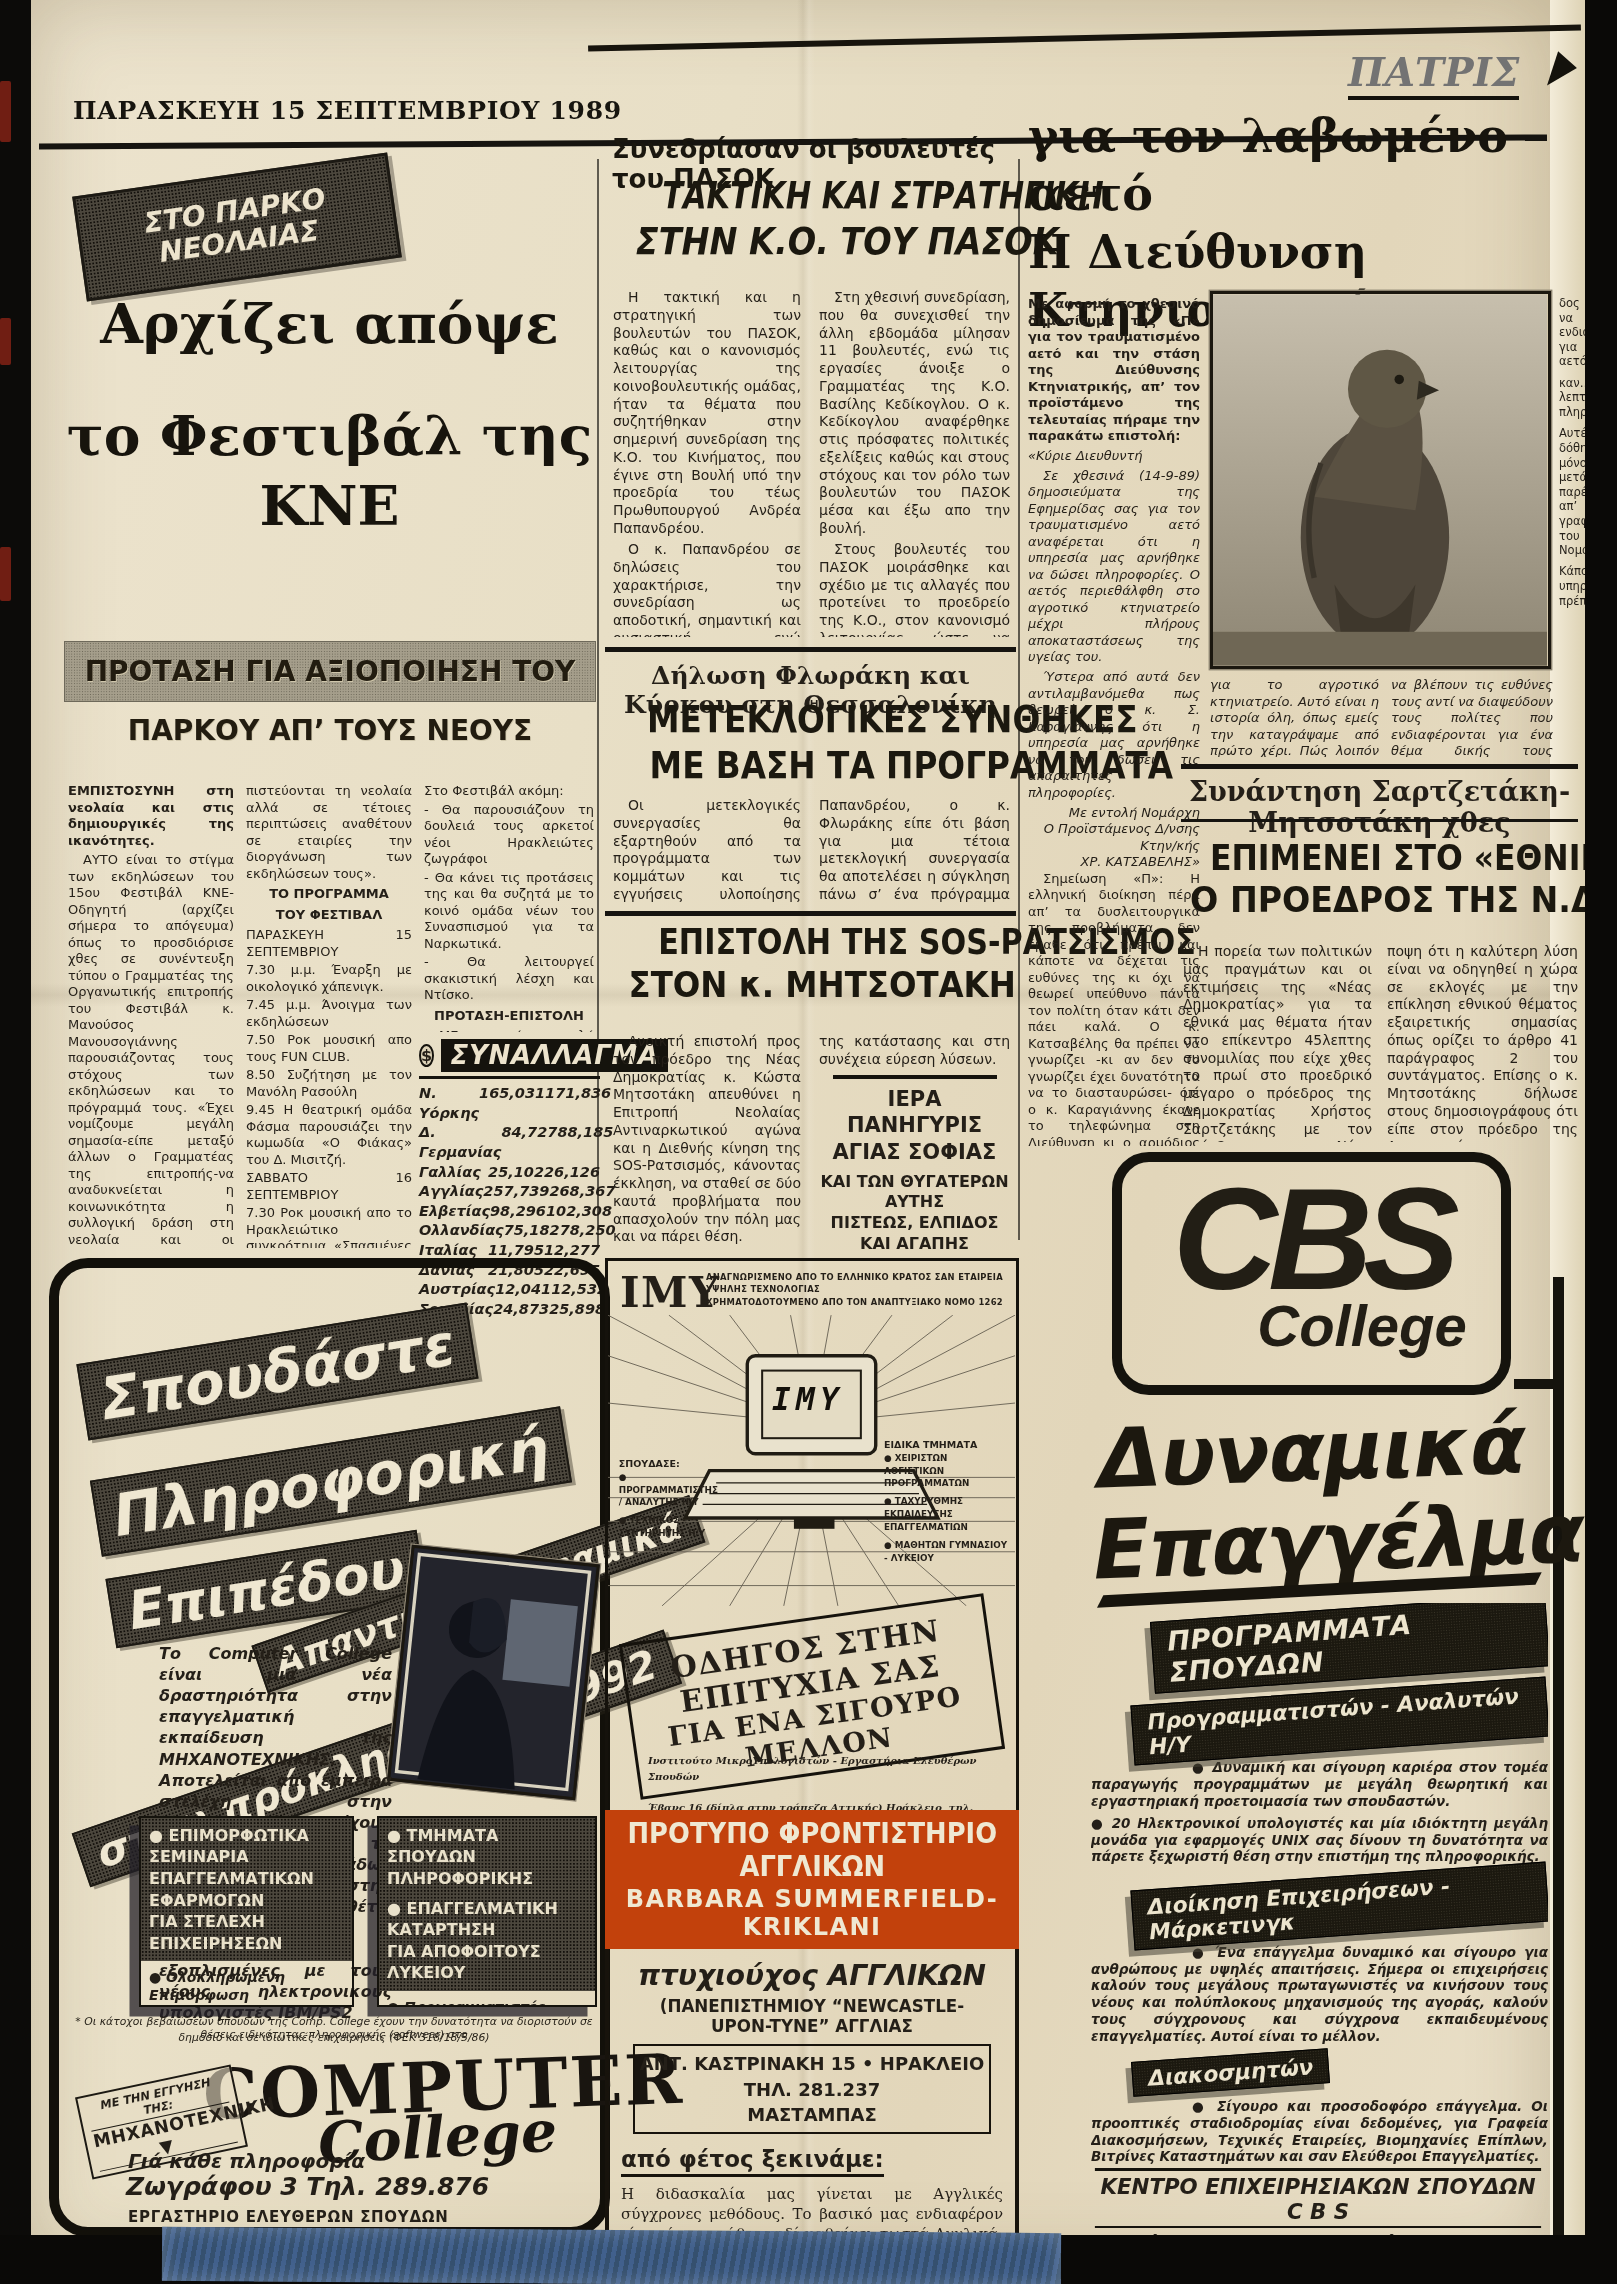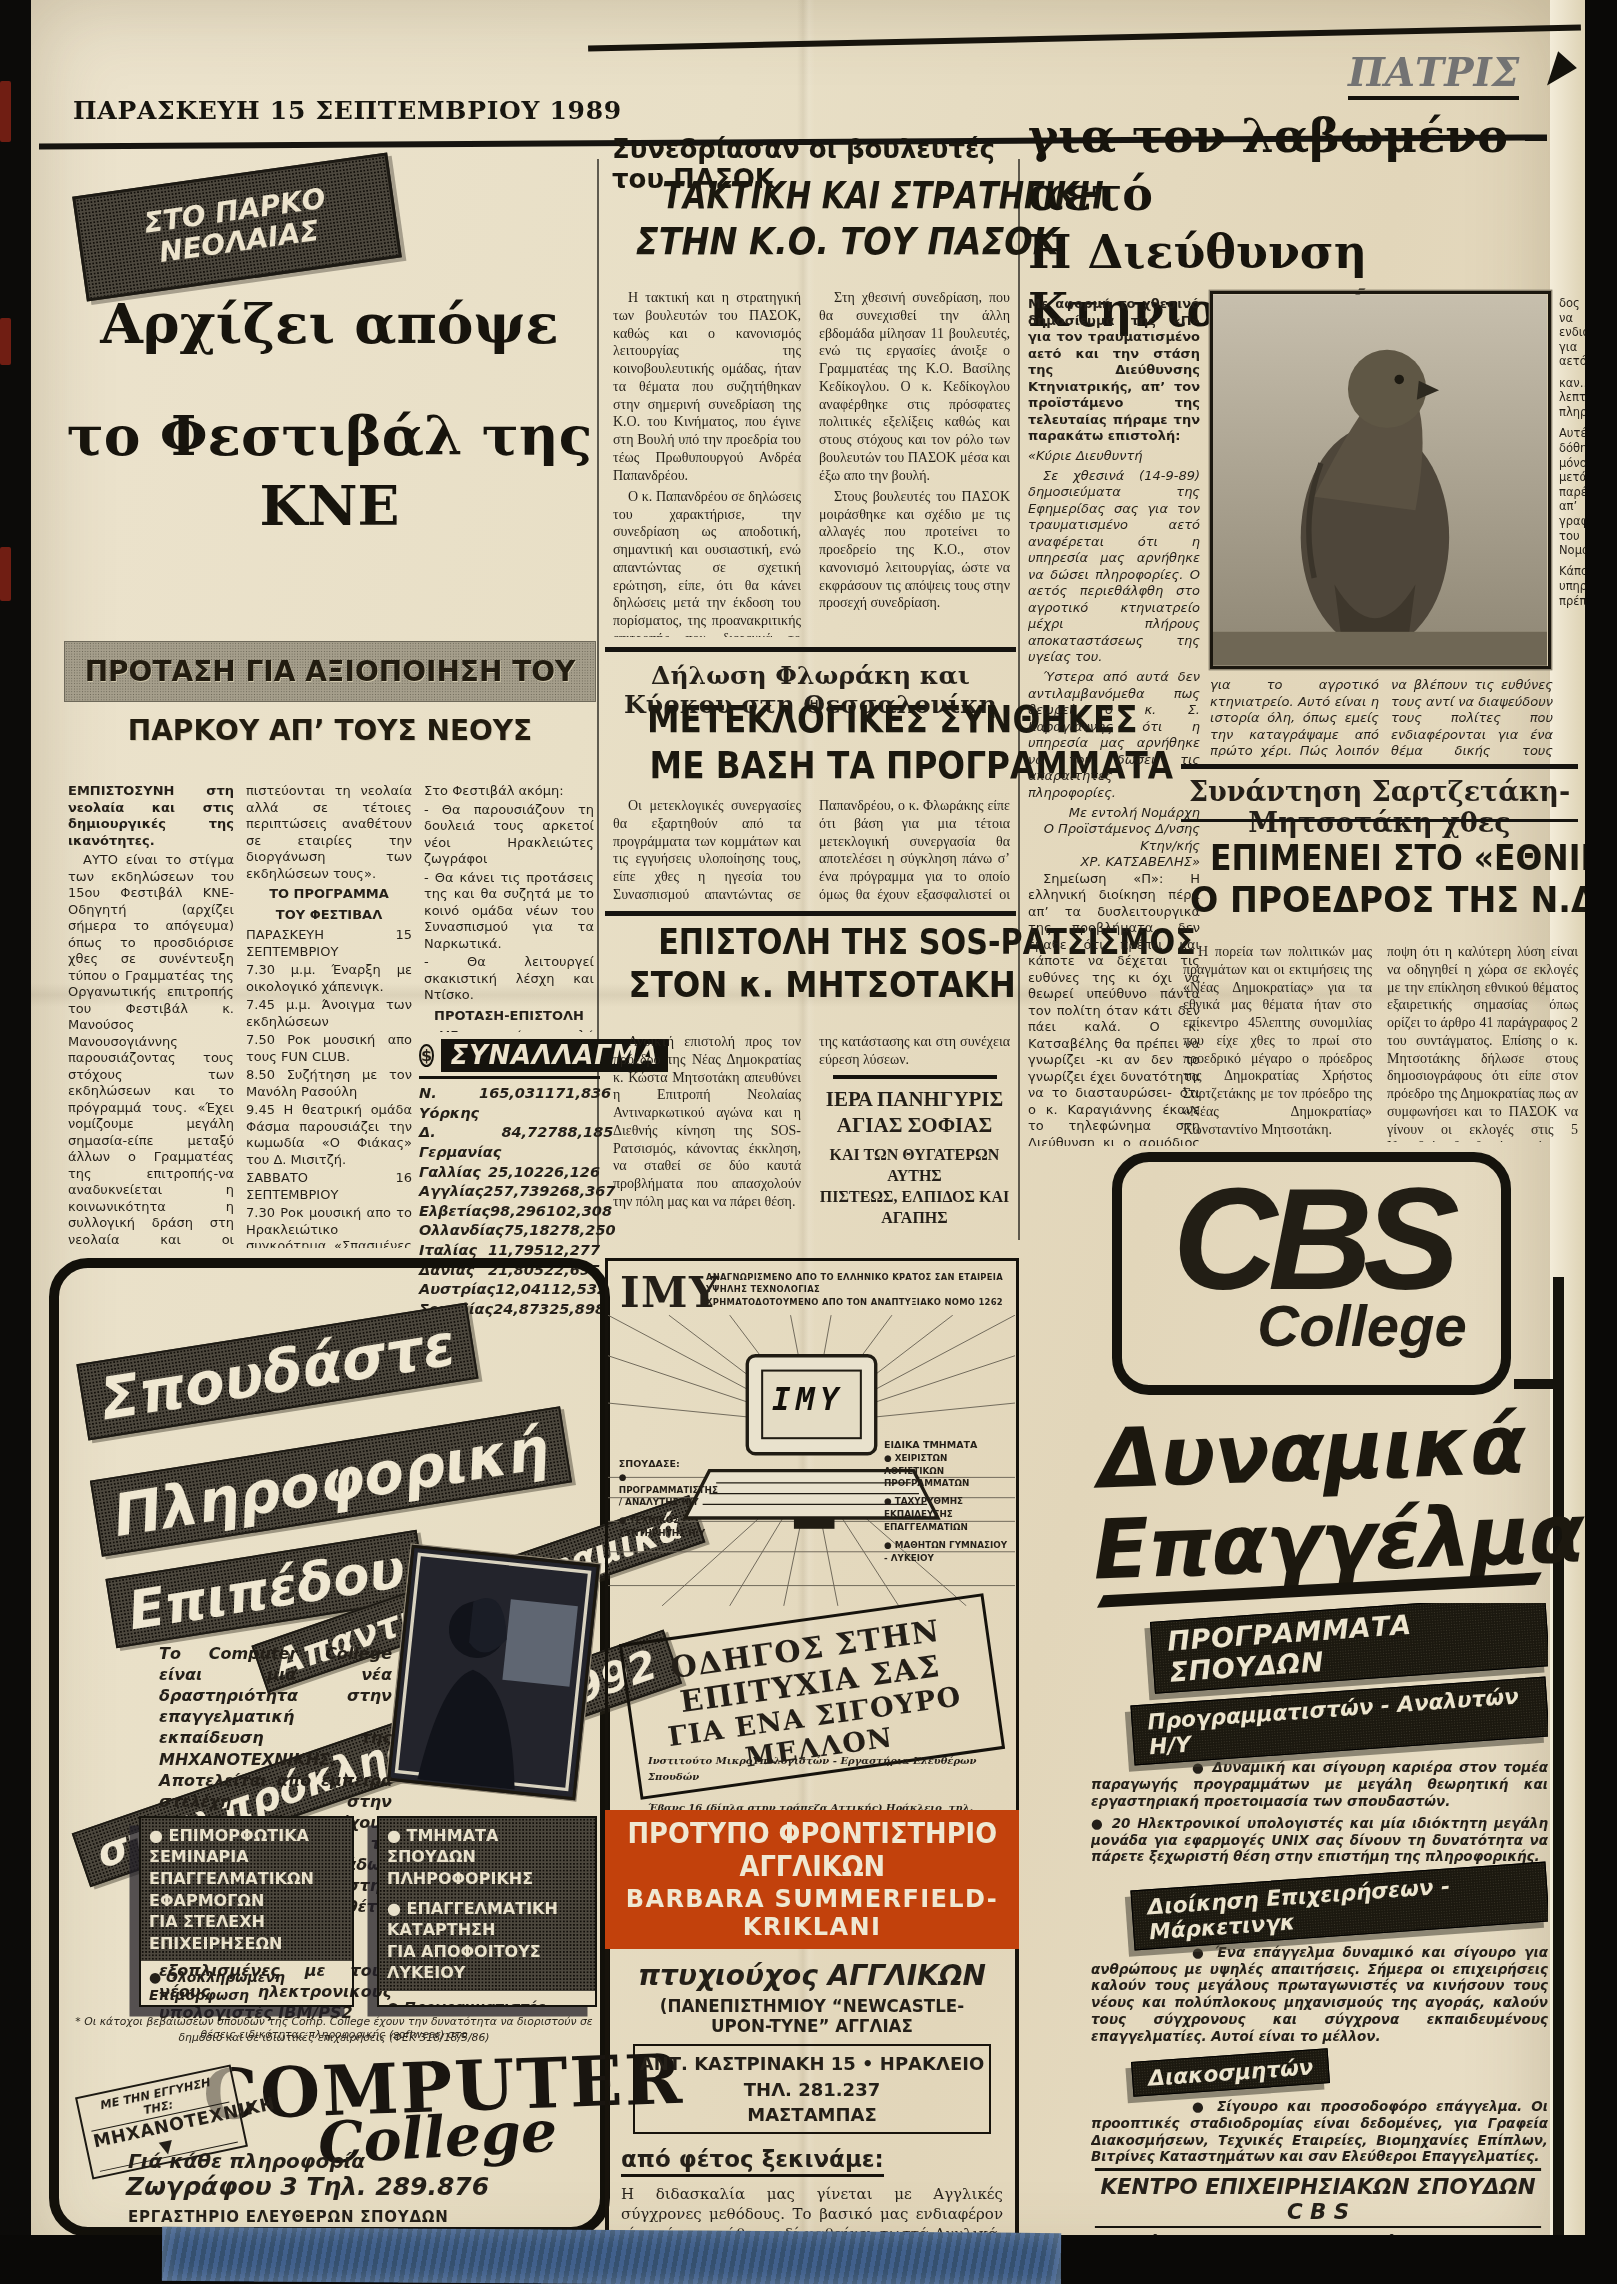--- a/index.html
+++ b/index.html
@@ -31,21 +31,21 @@
   .cols{position:absolute;overflow:hidden;text-align:justify;}
   .cols p{margin:0 0 3.4px;text-indent:15px;line-height:1.27;}
   .cols p.noind{text-indent:0;}
   .cols p.lead{font-weight:bold;text-indent:0;}
   .cols p.ital{font-style:italic;}
   .cols p.ctr{text-align:center;font-weight:bold;text-indent:0;margin:4px 0;}
   .cols p.prog{text-indent:0;margin:0 0 2px;}
   .cols p.sig{text-align:right;text-indent:0;font-style:italic;margin:0;}
   .cols p.frag{text-indent:0;margin:0 0 6.8px;}
   .f19{font-size:13px;}
-  .f21{font-size:14px;font-family:Liberation Serif, serif;}
+  .f21{font-size:14px;}
 
   
   .stamp{border:3.4px solid #1c1913;color:#ece3cc;font-weight:bold;font-style:italic;
      font-size:28px;text-align:center;line-height:1.1;padding:19px 6.8px;transform:rotate(-8deg);
      box-shadow:4px 4px 0 rgba(40,35,25,.35);}
   .subbar{color:#221c10;font-weight:bold;font-size:28px;text-align:center;line-height:59px;
      text-shadow:0.7px 0.7px 0 #cfc6ab;border:1.4px solid #6e695a;}
 
   
   .fx-box{position:absolute;left:419px;top:1039px;width:181px;}

